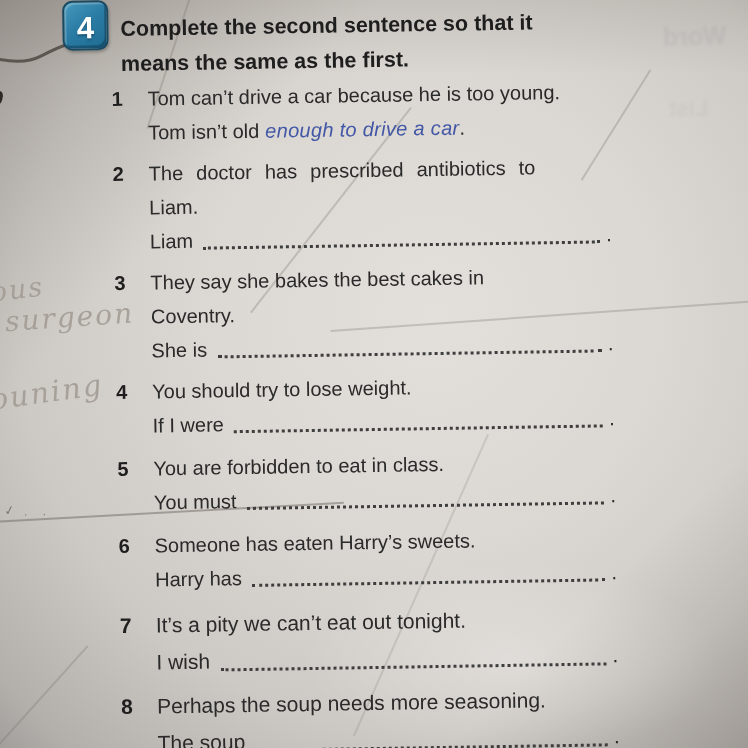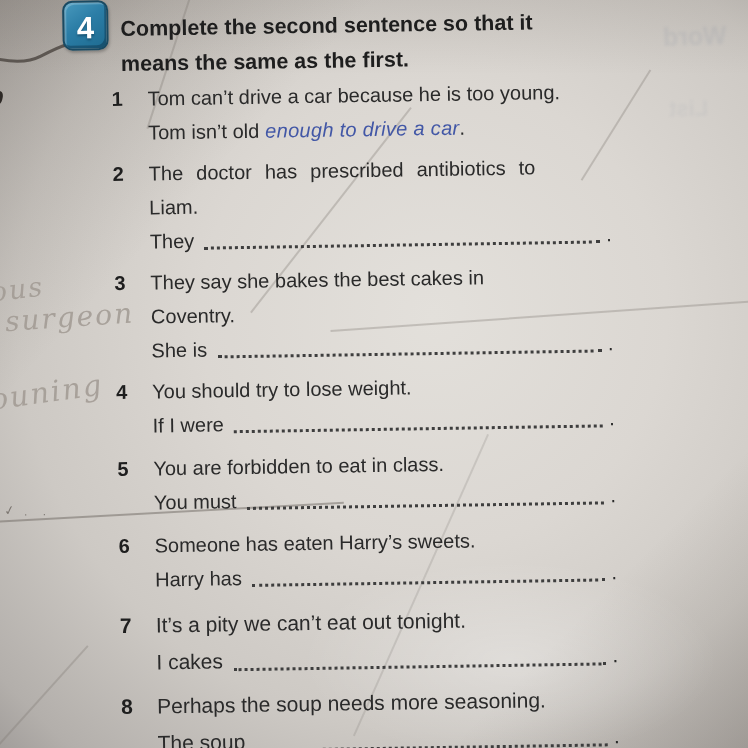--- a/index.html
+++ b/index.html
@@ -124,21 +124,21 @@
           <div class="line"><span>Tom isn’t old</span><span class="blue">enough to drive a car</span><span>.</span></div>
         </div>
       </div>
 
       <div class="item">
         <div class="num">2</div>
         <div>
           <div class="line just">The doctor has prescribed antibiotics to</div>
           <div class="line">Liam.</div>
           <div class="line rewrite">
-            <span class="prefix">They</span>
+            <span class="prefix">Liam</span>
             <span class="blank"></span>
             <span class="enddot">.</span>
           </div>
         </div>
       </div>
 
       <div class="item">
         <div class="num">3</div>
         <div>
           <div class="line">They say she bakes the best cakes in</div>
@@ -185,21 +185,21 @@
             <span class="enddot">.</span>
           </div>
         </div>
       </div>
 
       <div class="item lg">
         <div class="num">7</div>
         <div>
           <div class="line">It’s a pity we can’t eat out tonight.</div>
           <div class="line rewrite">
-            <span class="prefix">I cakes</span>
+            <span class="prefix">I wish</span>
             <span class="blank"></span>
             <span class="enddot">.</span>
           </div>
         </div>
       </div>
 
       <div class="item lg">
         <div class="num">8</div>
         <div>
           <div class="line">Perhaps the soup needs more seasoning.</div>

